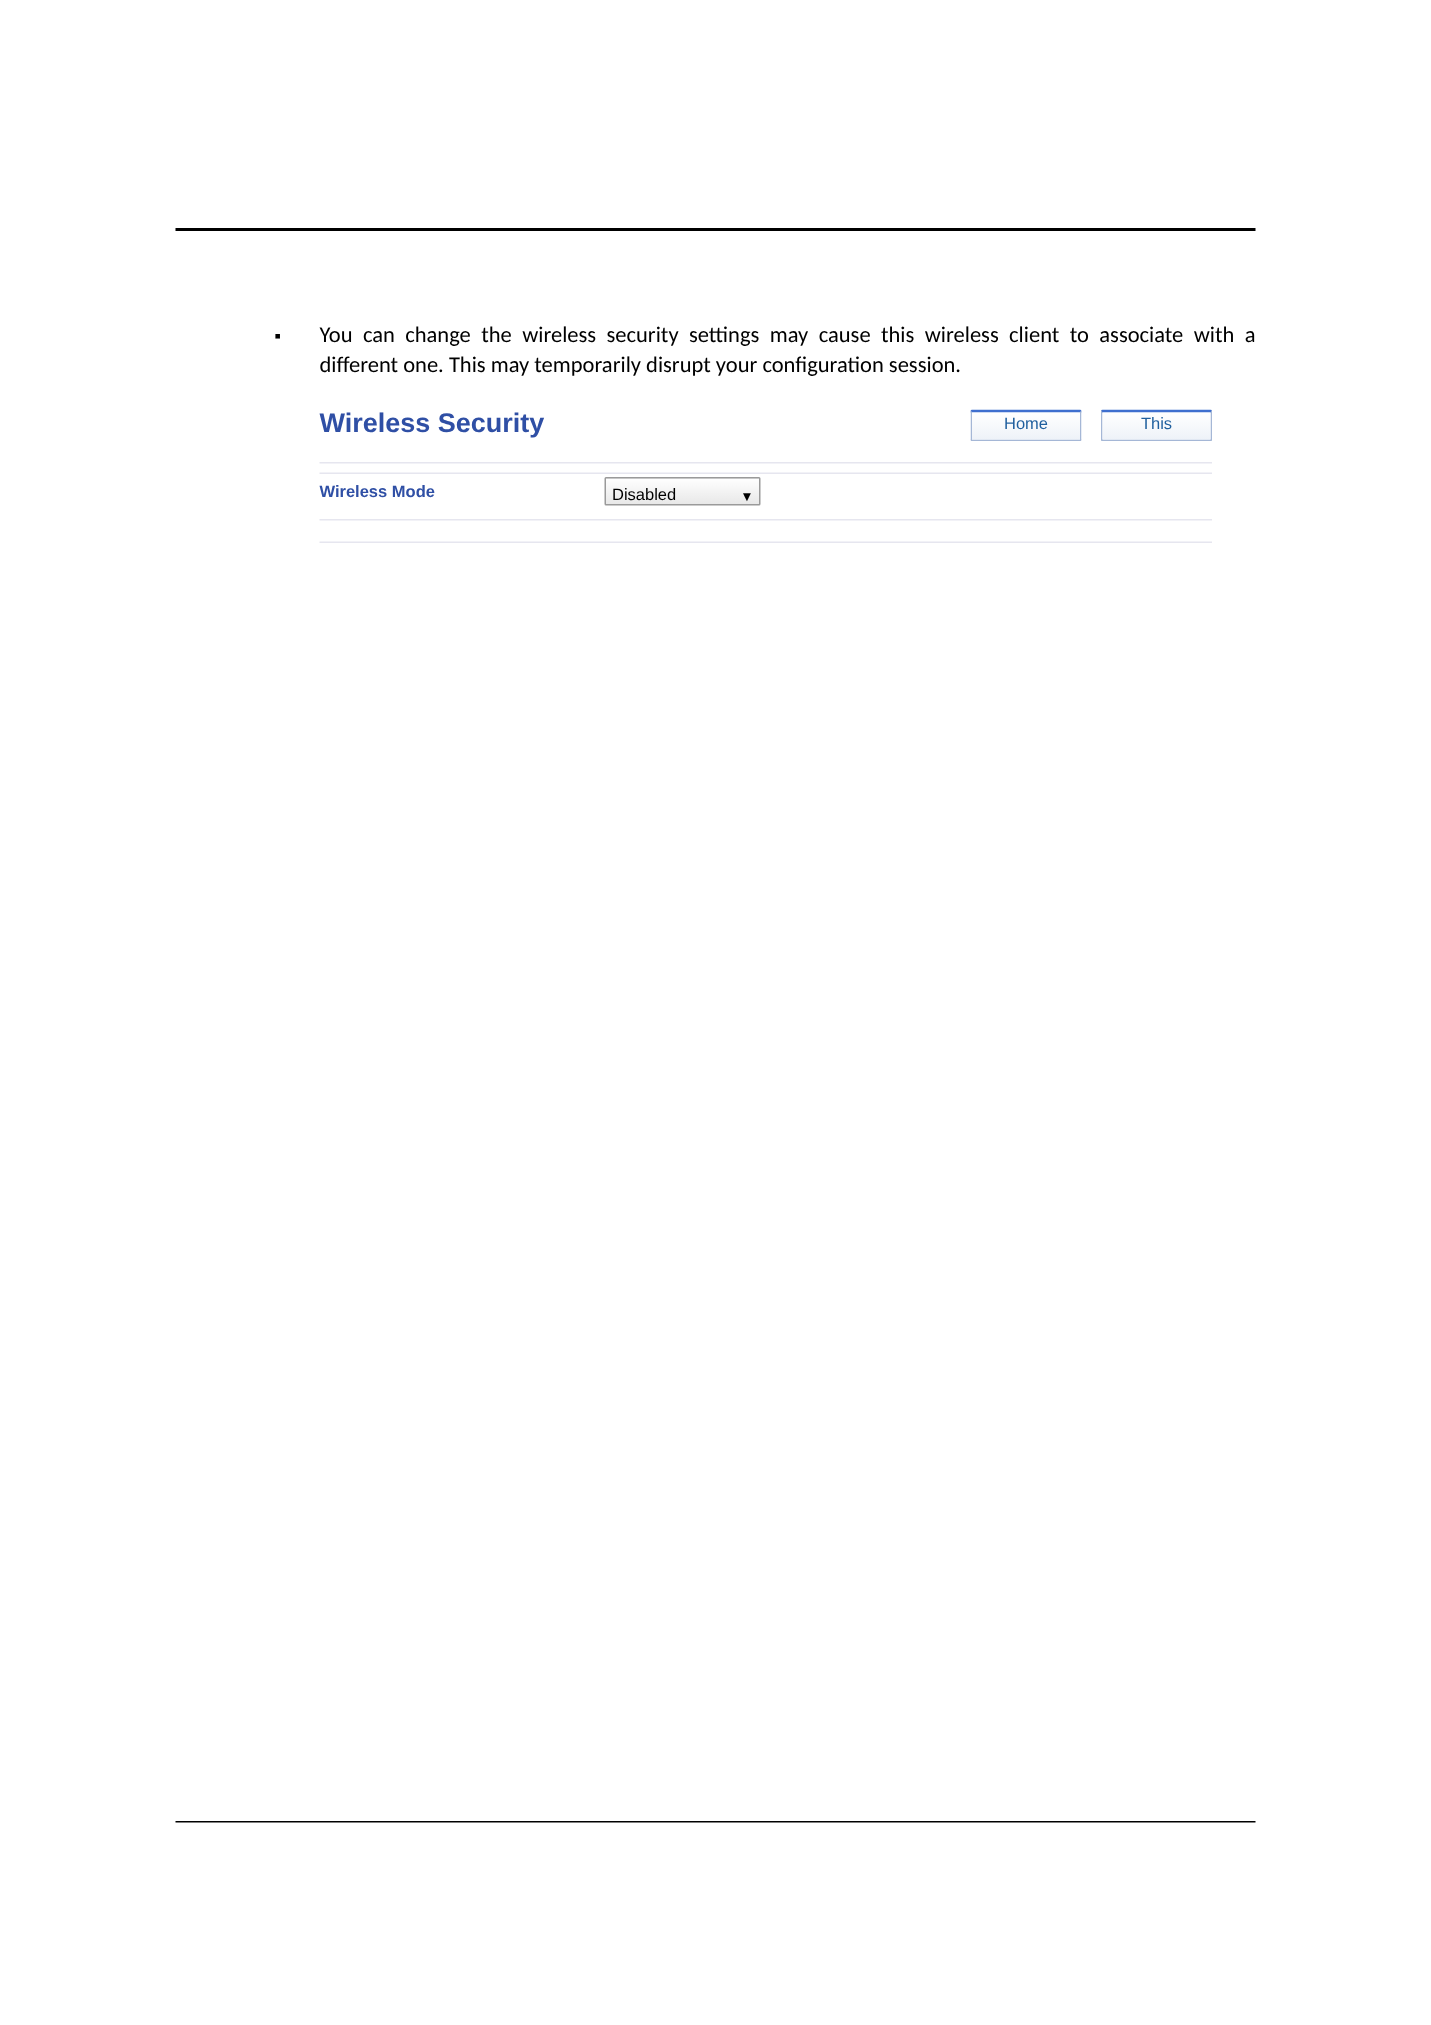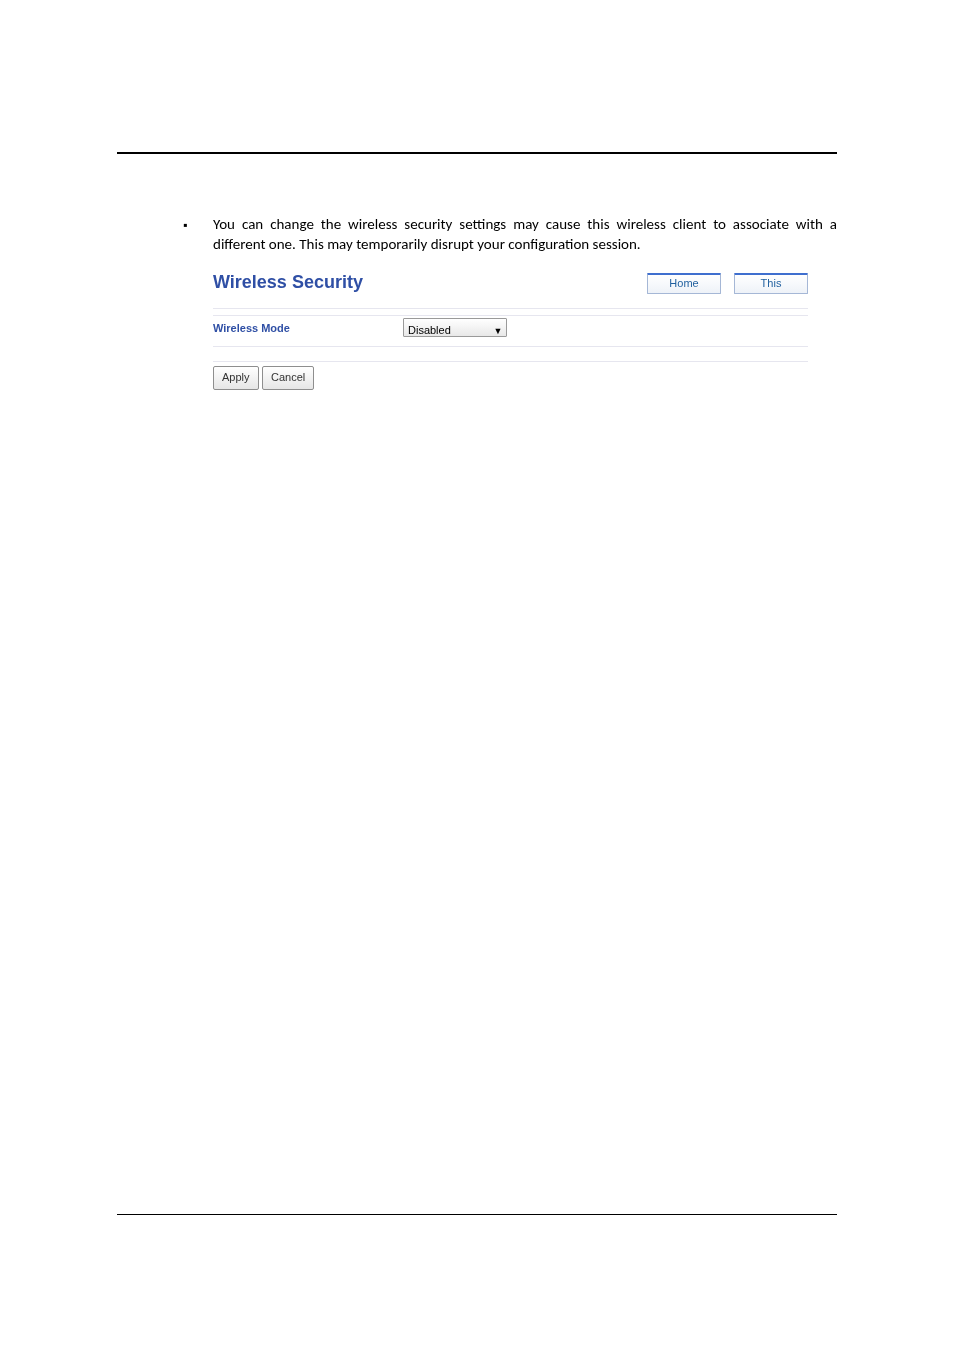--- a/index.html
+++ b/index.html
@@ -212,24 +212,20 @@
               <span>Disabled</span>
               <span class="select-caret">▼</span>
             </div>
           </td>
         </tr>
       </tbody>
         </table>
 
       <div class="ss-sep2"></div>
 
-      <div>
-        <div class="ss-form-btn">Apply</div>
-        <div class="ss-form-btn">Cancel</div>
-      </div>
 
     </div>
 
   </div>
 
   <div class="footer-rule"></div>
 
 </div>
 
 </body></html>

